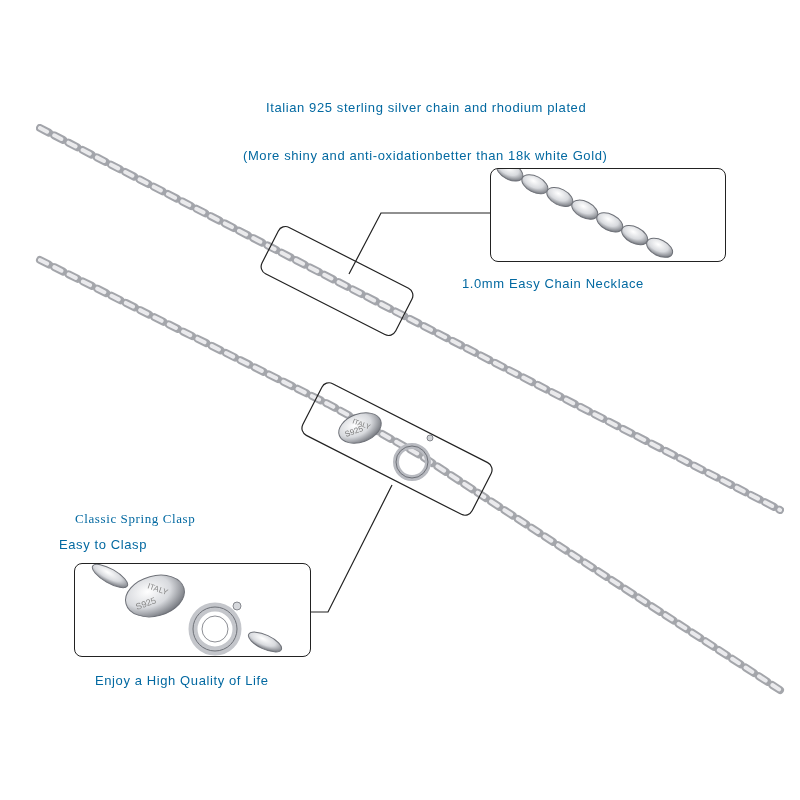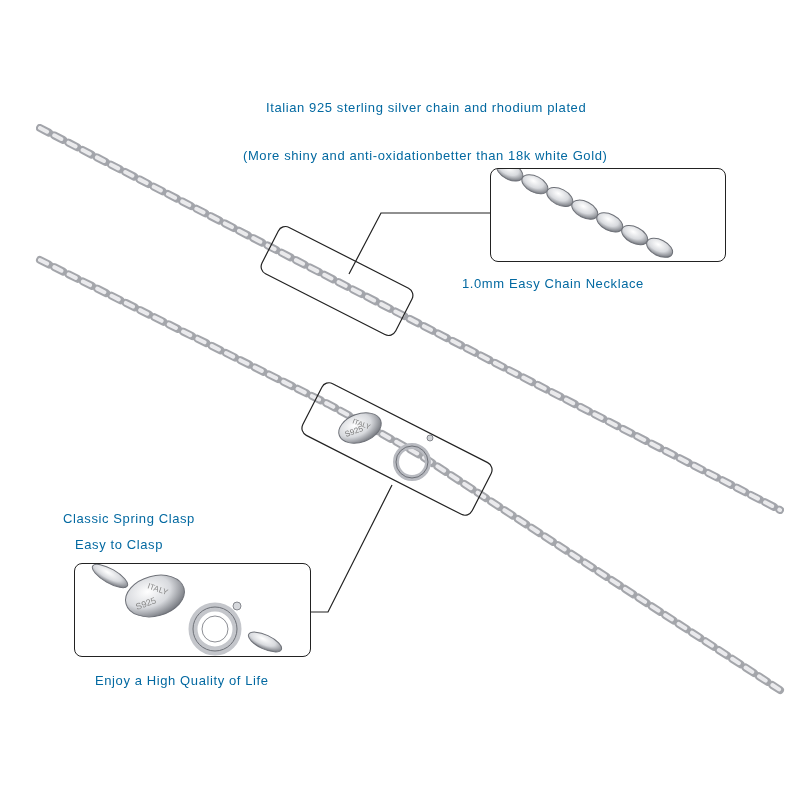--- a/index.html
+++ b/index.html
@@ -62,22 +62,22 @@
       <ellipse cx="86" cy="20" rx="14" ry="8" fill="url(#linkGrad)" stroke="#6e7178" stroke-width="1"></ellipse>
       <ellipse cx="114" cy="20" rx="14" ry="8" fill="url(#linkGrad)" stroke="#6e7178" stroke-width="1"></ellipse>
       <ellipse cx="142" cy="20" rx="14" ry="8" fill="url(#linkGrad)" stroke="#6e7178" stroke-width="1"></ellipse>
       <ellipse cx="170" cy="20" rx="14" ry="8" fill="url(#linkGrad)" stroke="#6e7178" stroke-width="1"></ellipse>
       <ellipse cx="198" cy="20" rx="14" ry="8" fill="url(#linkGrad)" stroke="#6e7178" stroke-width="1"></ellipse>
     </g>
   </svg>
 </div>
 <div class="txt" style="left:462px; top:276px;">1.0mm Easy Chain Necklace</div>
 
-<div class="txt" style="left:63px; top:511px;">Classic Spring Clasp</div>
-<div class="txt" style="left:75px; top:537px;text-align:right;">Easy to Clasp</div>
+<div class="txt" style="left:75px; top:511px;font-family:Liberation Serif, serif;">Classic Spring Clasp</div>
+<div class="txt" style="left:59px; top:537px;text-align:right;">Easy to Clasp</div>
 
 <div class="box" style="left:74px; top:563px; width:235px; height:92px;">
   <svg width="235" height="92" viewBox="0 0 235 92">
     <ellipse cx="35" cy="12" rx="20" ry="7" transform="rotate(30 35 12)" fill="url(#linkGrad)" stroke="#6e7178" stroke-width="1"></ellipse>
     <ellipse cx="80" cy="32" rx="30" ry="20" transform="rotate(-15 80 32)" fill="url(#linkGrad)" stroke="#6e7178" stroke-width="1"></ellipse>
     <text x="72" y="24" font-size="8" fill="#888" font-family="Liberation Sans, sans-serif" transform="rotate(20 72 24)">ITALY</text>
     <text x="62" y="46" font-size="9" fill="#888" font-family="Liberation Sans, sans-serif" transform="rotate(-20 62 46)">S925</text>
     <circle cx="140" cy="65" r="22" fill="none" stroke="#c4c6cb" stroke-width="9"></circle>
     <circle cx="140" cy="65" r="22" fill="none" stroke="#6e7178" stroke-width="1"></circle>
     <circle cx="140" cy="65" r="13" fill="none" stroke="#6e7178" stroke-width="0.8"></circle>

